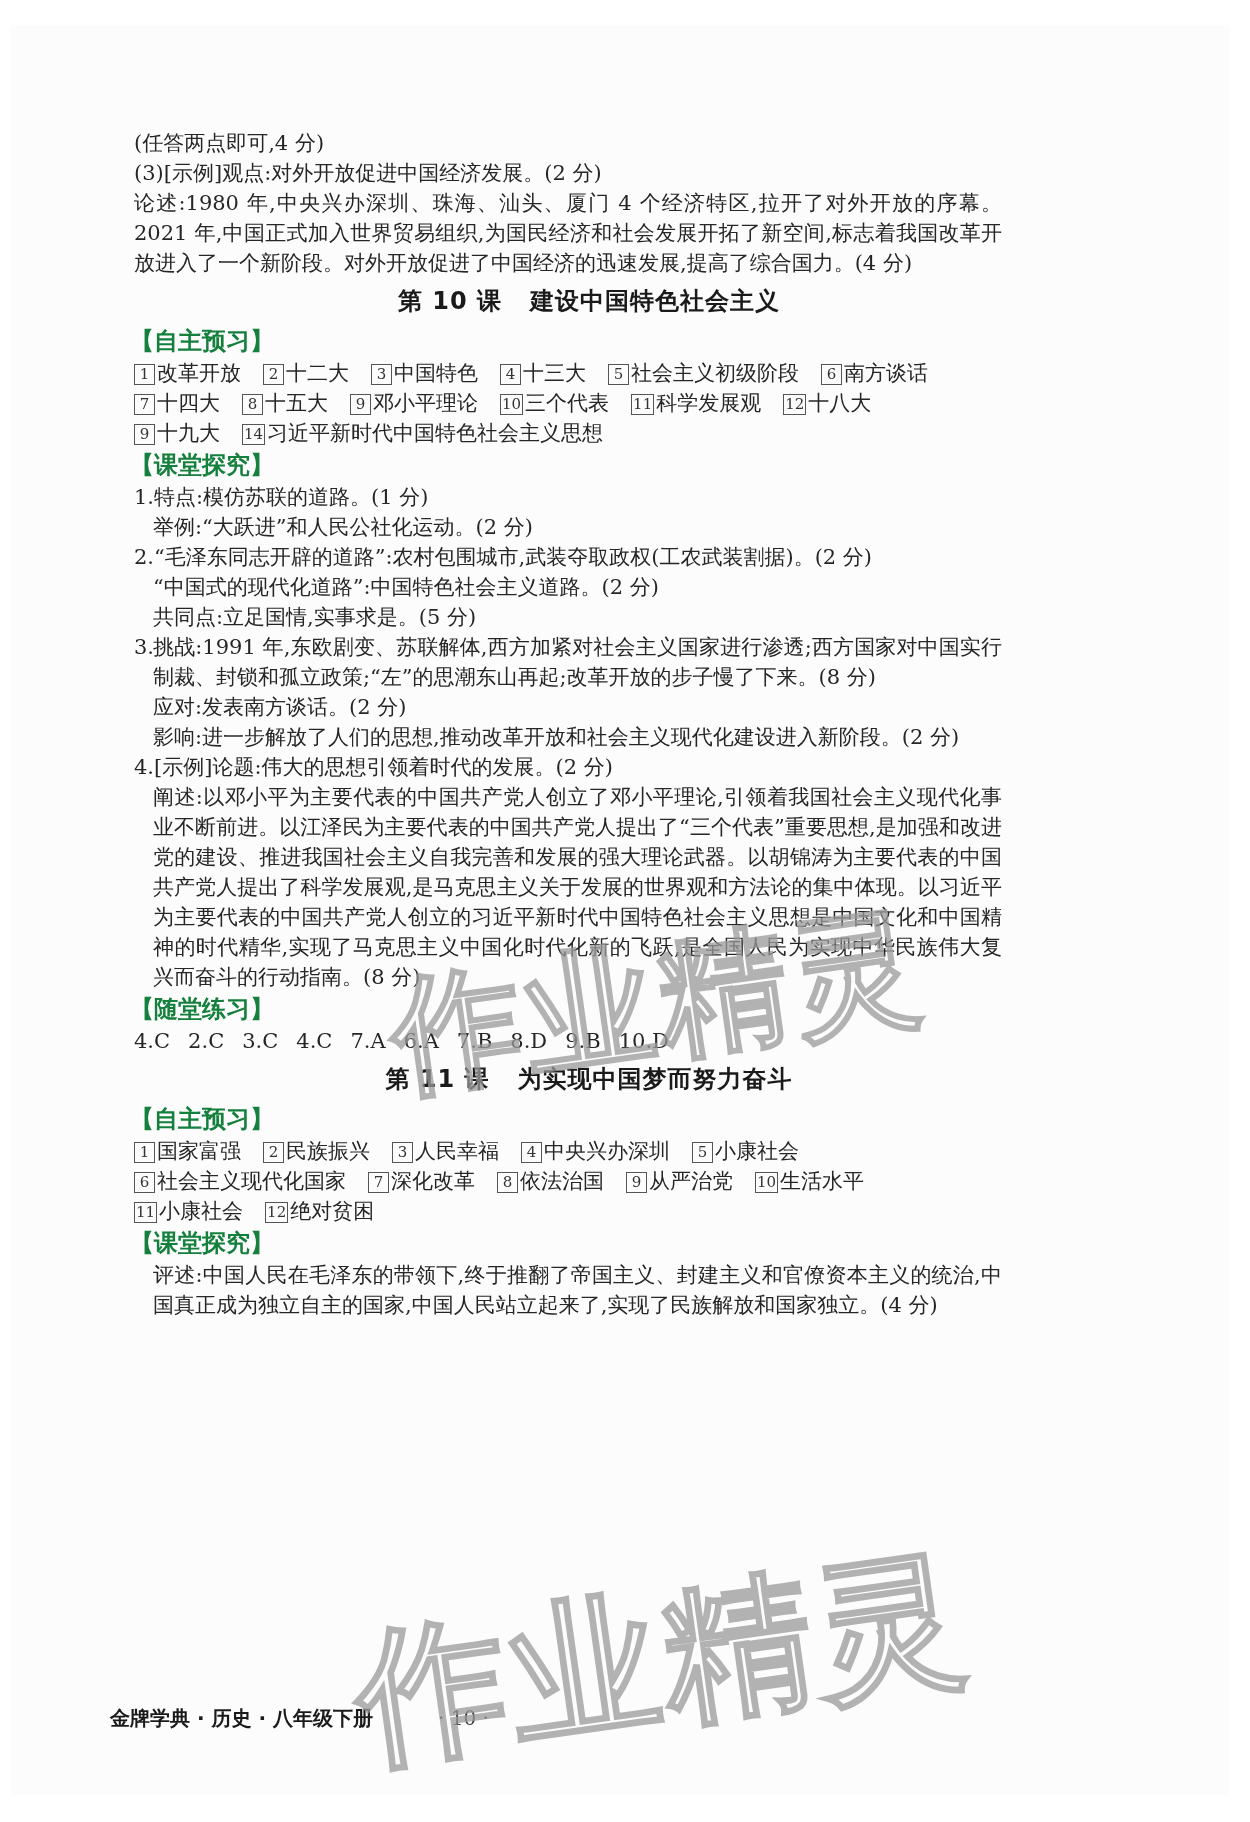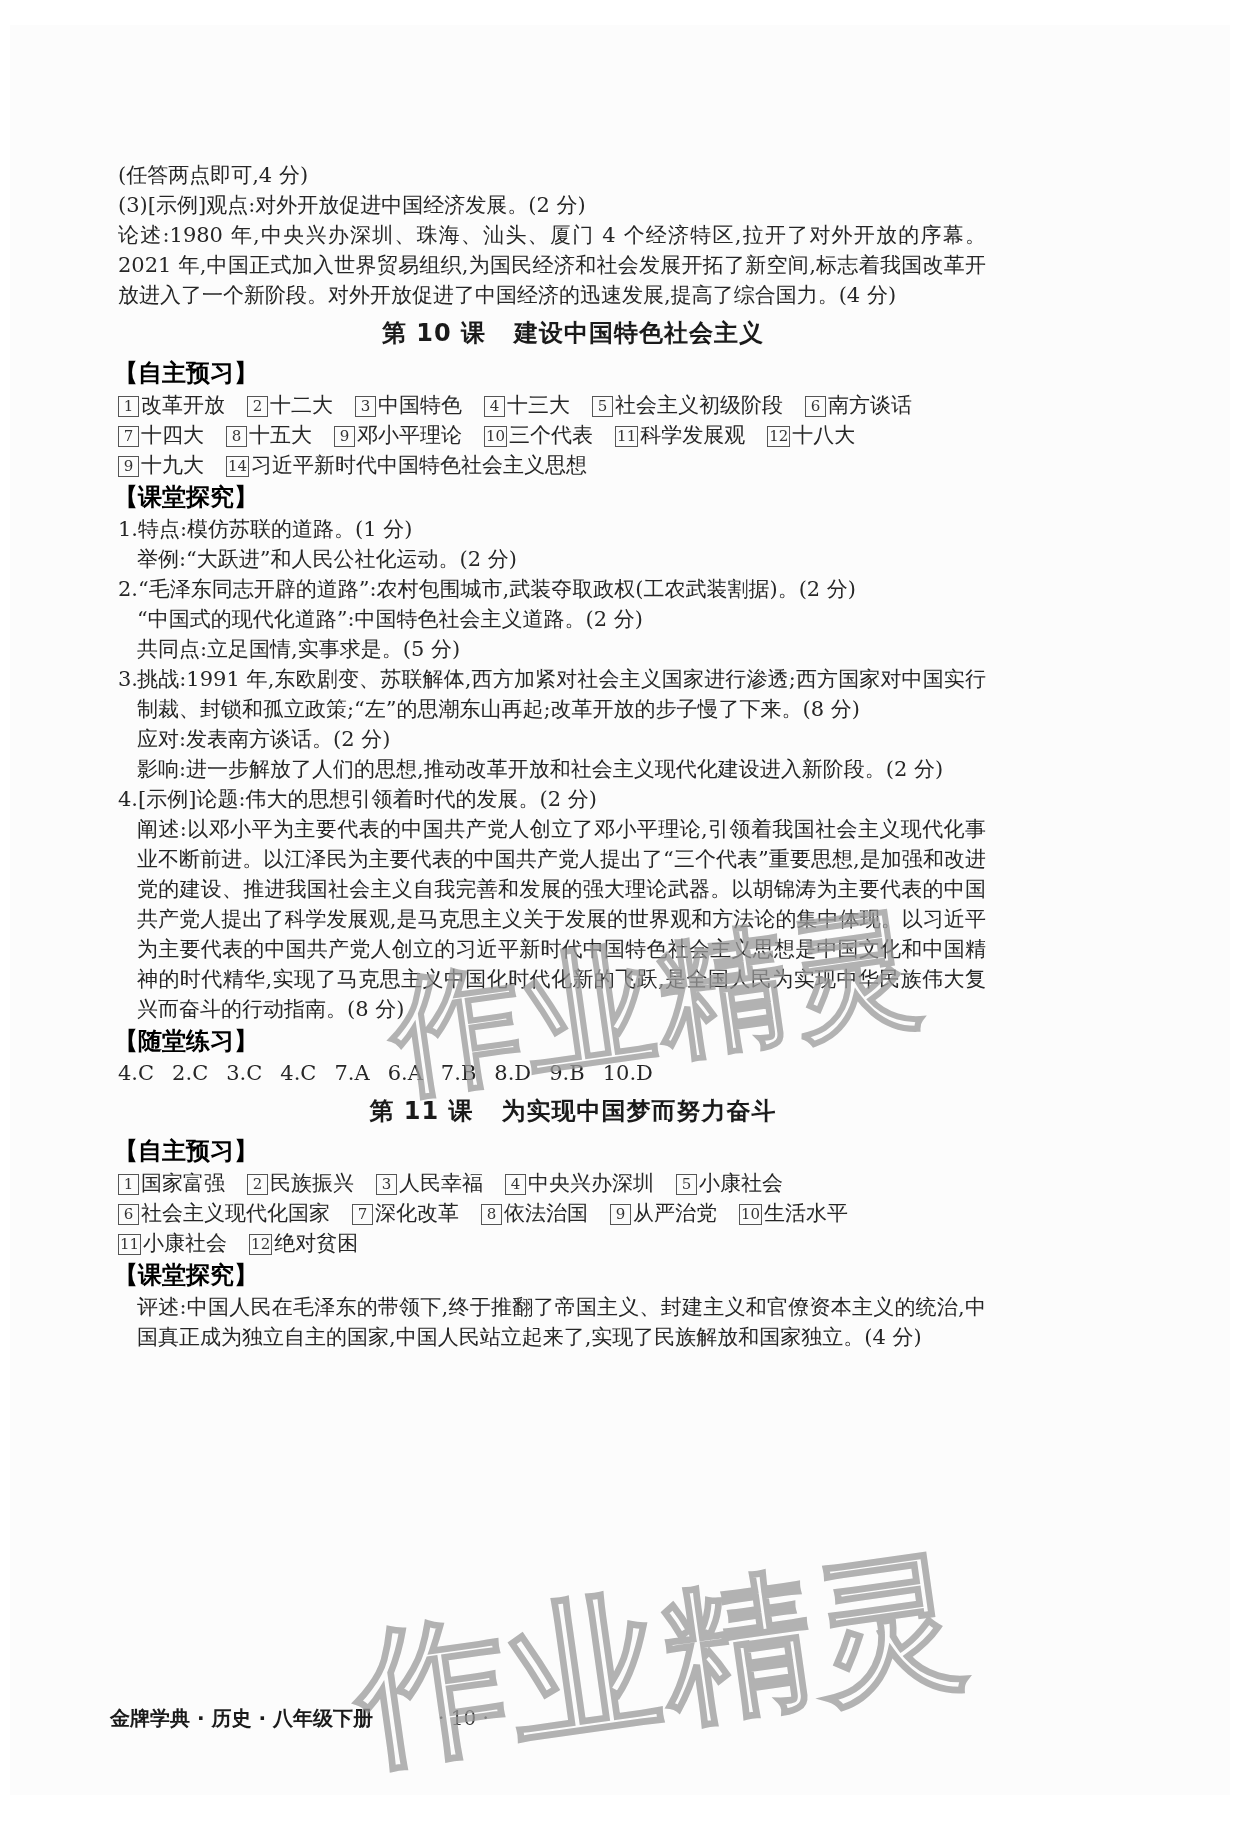--- a/index.html
+++ b/index.html
@@ -2,36 +2,36 @@
 <html><head>
 <meta charset="utf-8">
 <style>
   html, body { margin: 0; padding: 0; background: #ffffff; }
   body { width: 1250px; height: 1822px; position: relative; overflow: hidden; }
   .sheet {
     position: absolute; left: 10px; top: 25px; width: 1220px; height: 1770px;
     background: #fcfcfc;
   }
   .content {
-    position: absolute; left: 118px; top: 128px; width: 870px;
+    position: absolute; left: 134px; top: 128px; width: 870px;
     font-family: "DejaVu Serif", "Liberation Serif", serif;
-    font-size: 21px; color: #262626; line-height: 30px; margin-top: 32px;
+    font-size: 21px; color: #262626; line-height: 30px;
   }
   .line { white-space: nowrap; height: 30px; }
   .indent { padding-left: 19px; }
   .wrap { white-space: normal; text-align: justify; text-align-last: left; }
   .lesson-title {
     text-align: center; font-family: "DejaVu Sans", "Liberation Sans", sans-serif;
     font-weight: bold; font-size: 24px; color: #1a1a1a; height: 46px; line-height: 46px;
     letter-spacing: 1px; padding-left: 40px;
   }
   .lesson-title .gap { display: inline-block; width: 28px; }
   .section {
     font-family: "DejaVu Sans", "Liberation Sans", sans-serif; font-weight: bold;
-    font-size: 24px; color: #000000; height: 34px; line-height: 34px; margin-left: -4px;
+    font-size: 24px; color: #15803d; height: 34px; line-height: 34px; margin-left: -4px;
   }
   .fill-row { white-space: nowrap; height: 30px; }
   .fill { display: inline-block; margin-right: 22px; }
   .box {
     display: inline-block; min-width: 17px; height: 19px; line-height: 19px;
     border: 1px solid #555; font-size: 15px; text-align: center; vertical-align: 1px;
     margin-right: 2px; padding: 0 1px; color: #333;
   }
   .answers { white-space: nowrap; height: 30px; }
   .answers span { margin-right: 18px; }

